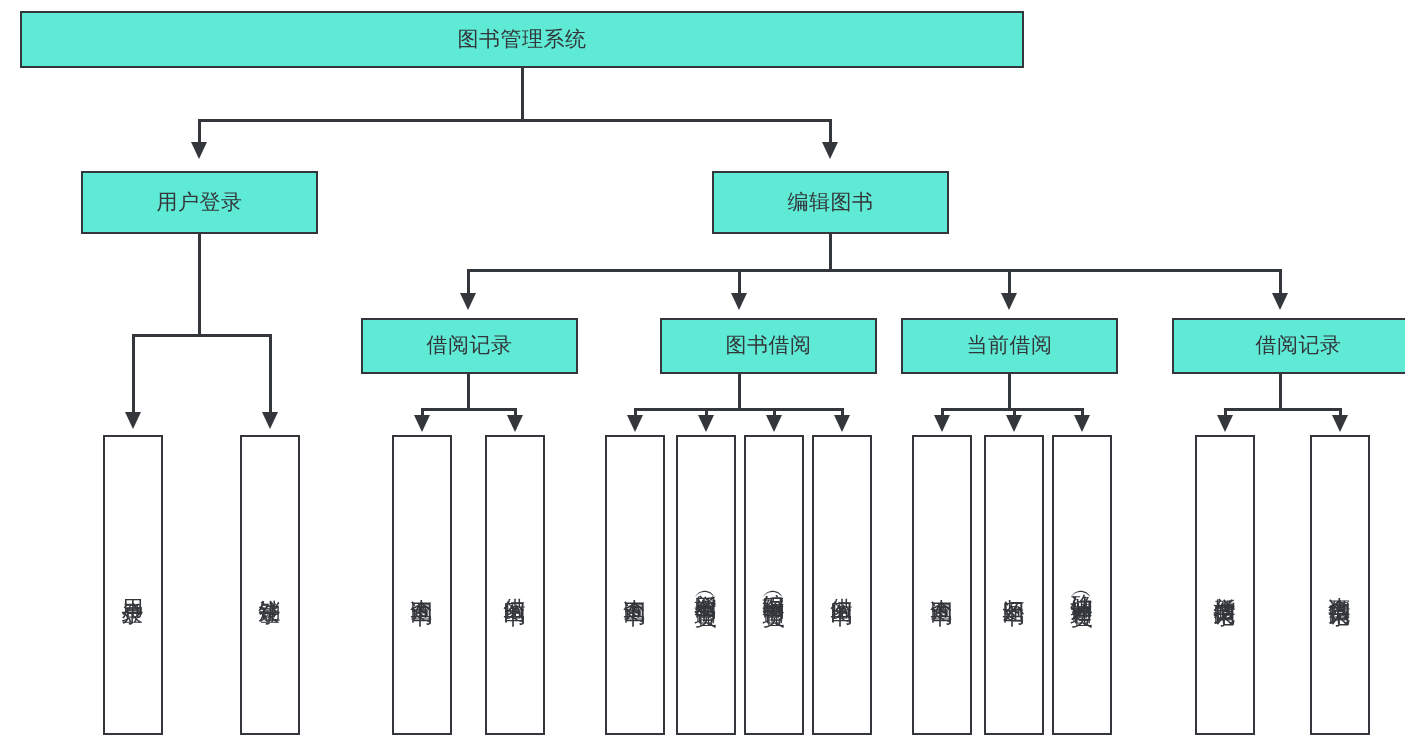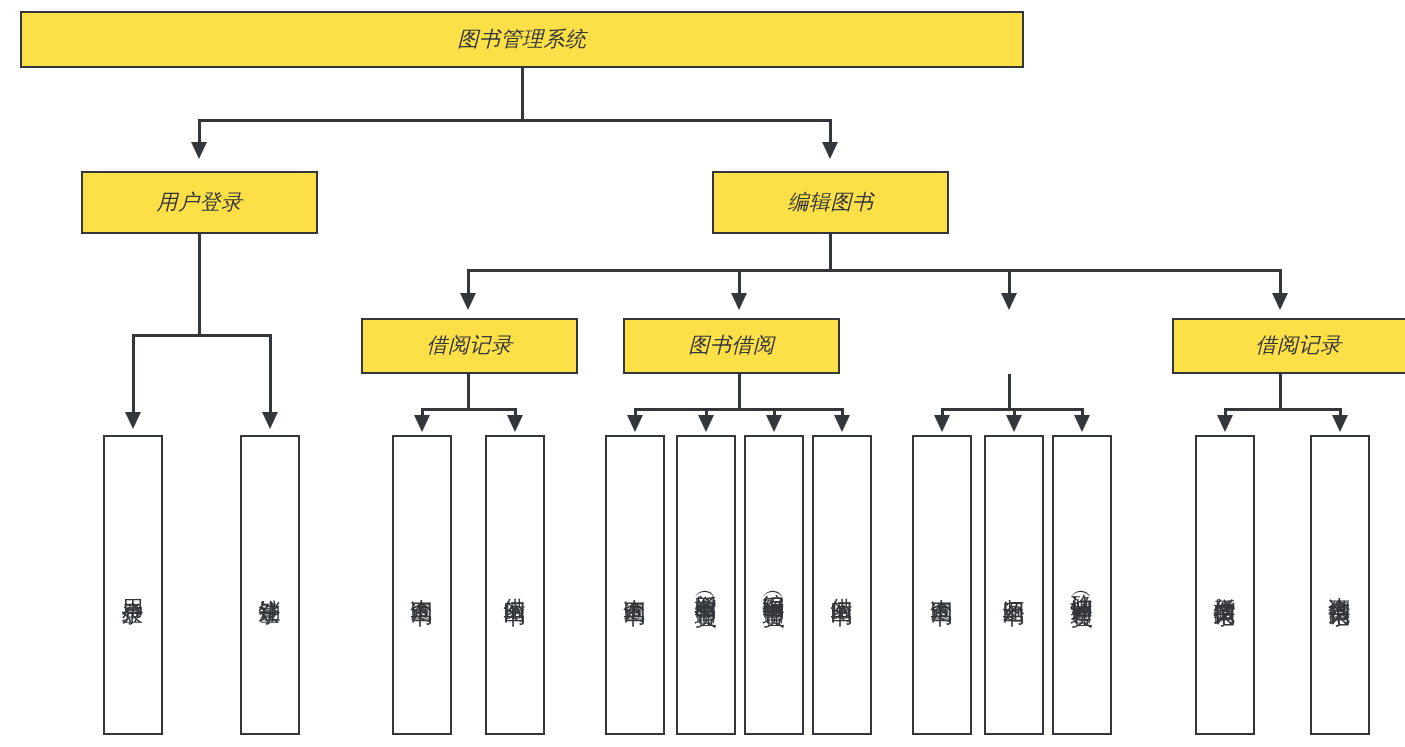--- a/index.html
+++ b/index.html
@@ -14,26 +14,25 @@
     position: relative;
     width: 1405px;
     height: 747px;
     background: #ffffff;
     overflow: hidden;
   }
   .node {
     position: absolute;
     box-sizing: border-box;
     border: 2.5px solid #33363a;
-    background: #fde047;
+    background: #5eead4;
     display: flex;
     align-items: center;
     justify-content: center;
     color: #33363a;
-    font-style: italic;
   }
   .node .lbl {
     font-size: 21px;
     line-height: 1.12;
     letter-spacing: 0.5px;
     white-space: nowrap;
     color: #33363a;
   }
   
   .leaf {
@@ -128,22 +127,25 @@
   <div class="edge v" style="left:738px; top:269px; height:28px;"></div>
   <div class="arrow" style="left:731px; top:293px;"></div>
   <div class="edge v" style="left:1008px; top:269px; height:28px;"></div>
   <div class="arrow" style="left:1001px; top:293px;"></div>
   <div class="edge v" style="left:1279px; top:269px; height:28px;"></div>
   <div class="arrow" style="left:1272px; top:293px;"></div>
 
   <div class="node" style="left:361px; top:318px; width:217px; height:56px;">
     <span class="lbl">借阅记录</span>
   </div>
-  <div class="node" style="left:623px; top:318px; width:217px; height:56px;">
+  <div class="node" style="left:660px; top:318px; width:217px; height:56px;">
     <span class="lbl">图书借阅</span>
+  </div>
+  <div class="node" style="left:901px; top:318px; width:217px; height:56px;">
+    <span class="lbl">当前借阅</span>
   </div>
   <div class="node" style="left:1172px; top:318px; width:253px; height:56px;">
     <span class="lbl">借阅记录</span>
   </div>
 
   <div class="edge v" style="left:467px; top:374px; height:36px;"></div>
   <div class="edge h" style="left:421px; top:408px; width:95px;"></div>
   <div class="edge v" style="left:421px; top:408px; height:11px;"></div>
   <div class="arrow" style="left:414px; top:415px;"></div>
   <div class="edge v" style="left:514px; top:408px; height:11px;"></div>

